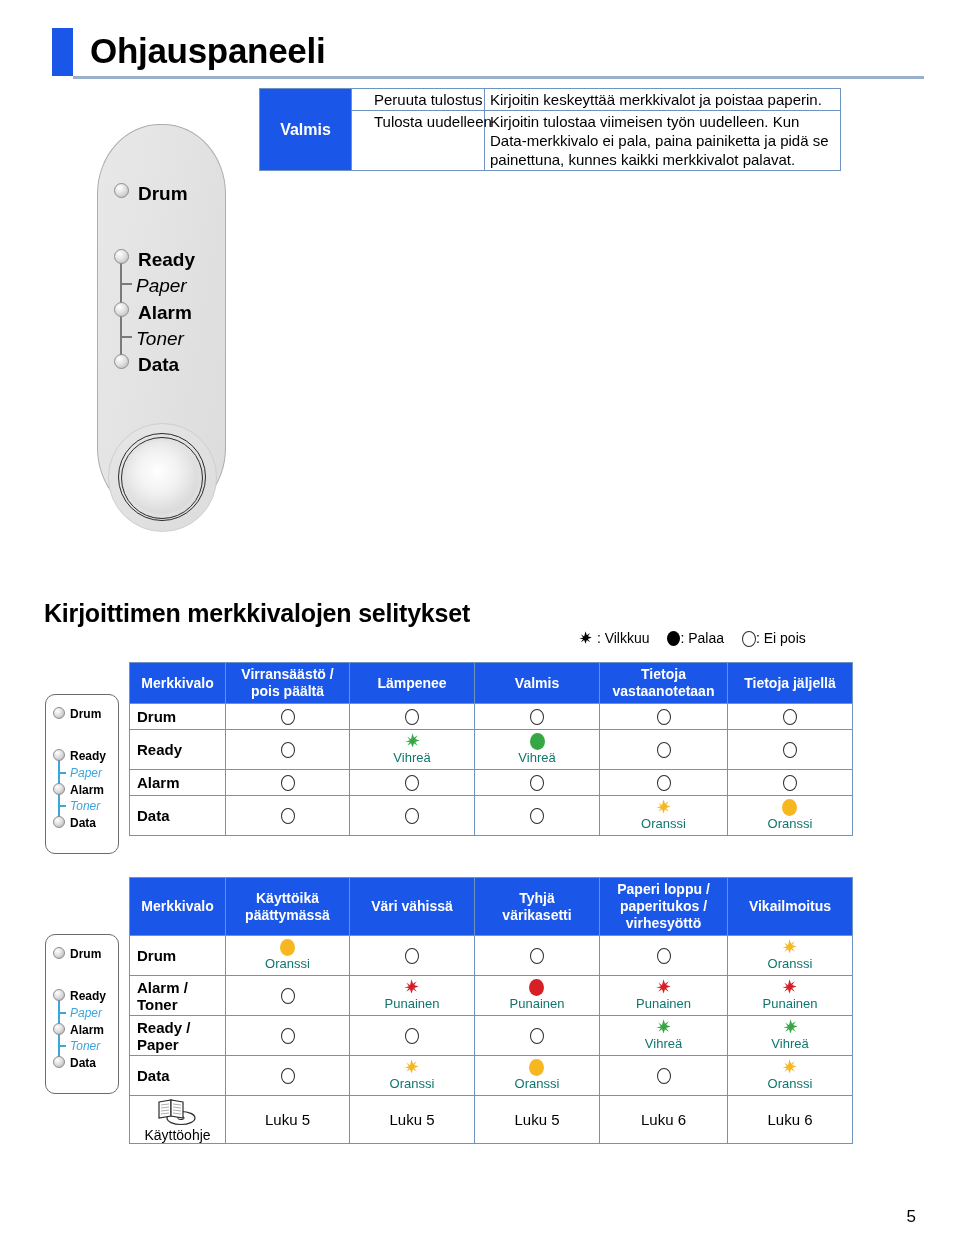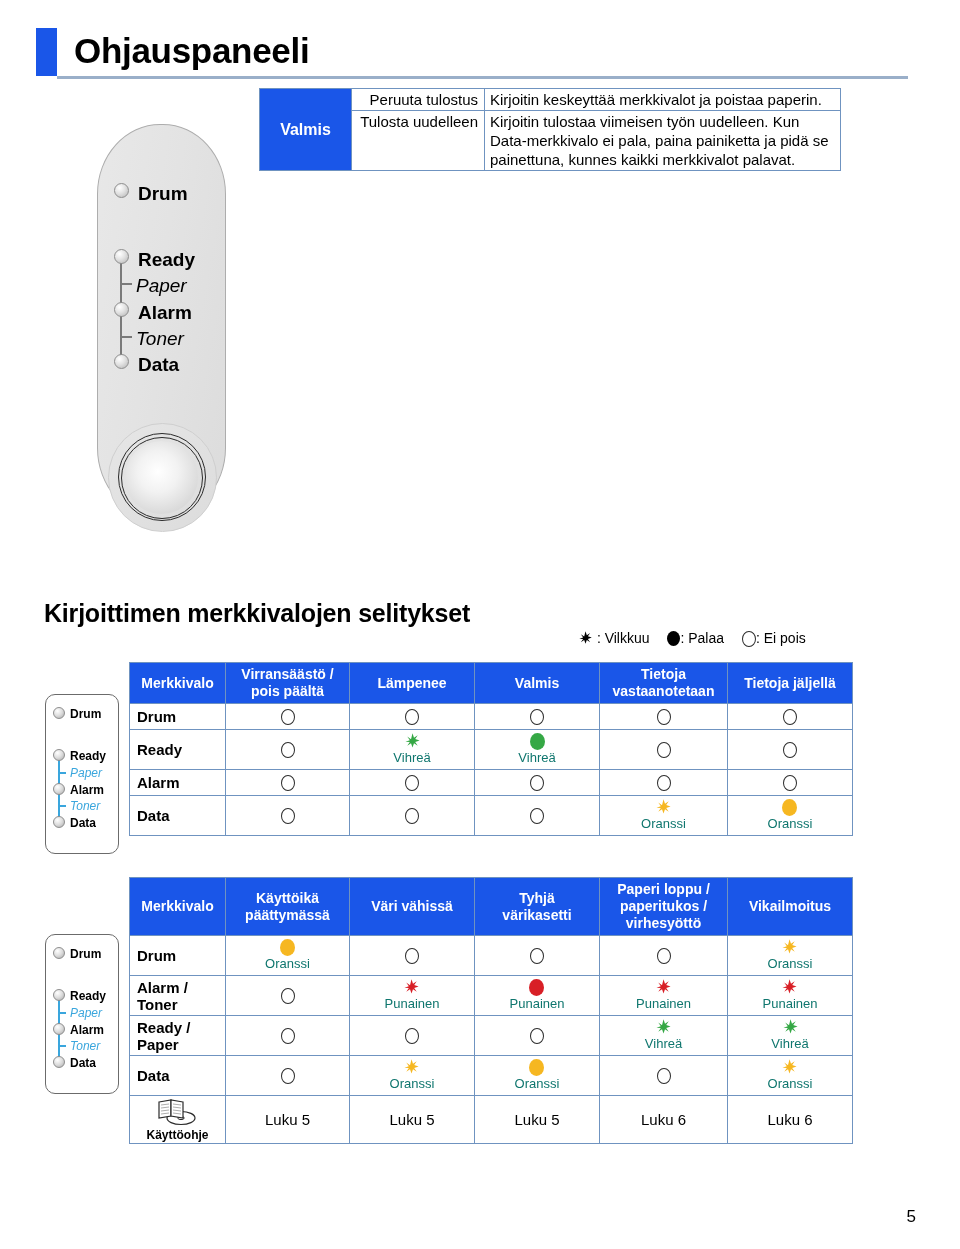--- a/index.html
+++ b/index.html
@@ -10,21 +10,21 @@
     width: 960px; height: 1249px;
     position: relative;
     font-family: "Liberation Sans", sans-serif;
     color: #000000;
     overflow: hidden;
   }
 
   
   .title-bar {
     position: absolute;
-    left: 36px; top: 28px;
+    left: 52px; top: 28px;
     width: 872px; height: 48px;
   }
   .title-swatch {
     position: absolute; left: 0; top: 0;
     width: 21px; height: 48px;
     background: #1a56e8;
   }
   .title-text {
     position: absolute;
     left: 38px; top: -2px;
@@ -171,21 +171,21 @@
     vertical-align: middle;
     box-sizing: border-box;
   }
   .cell-blue {
     background: #1a56e8;
     color: #ffffff;
     font-weight: bold;
     text-align: center;
   }
   .btn-table { left: 259px; top: 88px; width: 581px; }
-  .btn-table .lbl-col { padding: 0 6px; text-align: right; font-size: 15px; white-space: nowrap;}
+  .btn-table .lbl-col { padding: 0 22px; text-align: left; font-size: 15px; white-space: nowrap;}
   .btn-table .desc-col { padding: 1px 5px; text-align: left; line-height: 19px; }
   .btn-table .painike { font-size: 16px; }
 
   
   .sec2-title {
     position: absolute;
     left: 44px; top: 599px;
     font-size: 25px;
     font-weight: bold;
     white-space: nowrap;
@@ -255,21 +255,21 @@
     text-align: left;
     line-height: 17px;
   }
   .stbl .cellc { text-align: center; padding: 3px 0 4px; }
 
   .stbl1 { left: 129px; top: 662px; width: 723px; }
   .stbl2 { left: 129px; top: 877px; width: 723px; }
 
   .kb-cell { text-align: center; padding: 3px 0 4px; }
   .kb-icon { display: block; margin: 0 auto; }
-  .kb-text { display:block; font-size: 12px; font-weight: bold; line-height: 15px; margin-top: -1px;}
+  .kb-text { display:block; font-size: 14px; font-weight: normal; line-height: 15px; margin-top: -1px;}
 
   .page-num {
     position: absolute;
     right: 44px; bottom: 22px;
     font-size: 17px;
   }
 </style>
 </head>
 <body>
 

